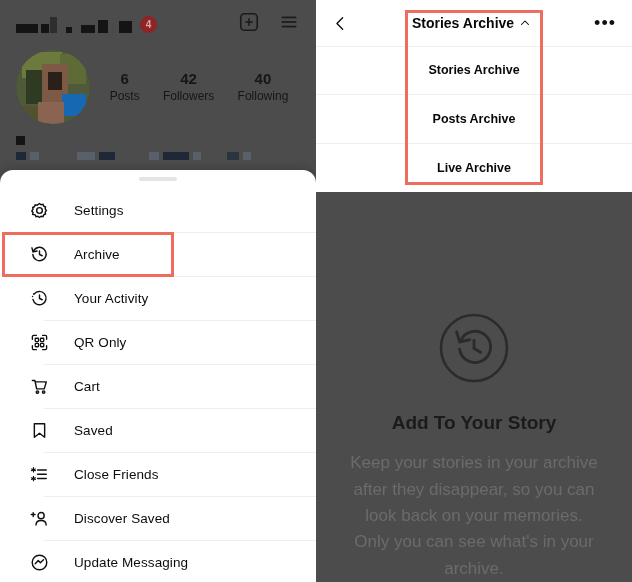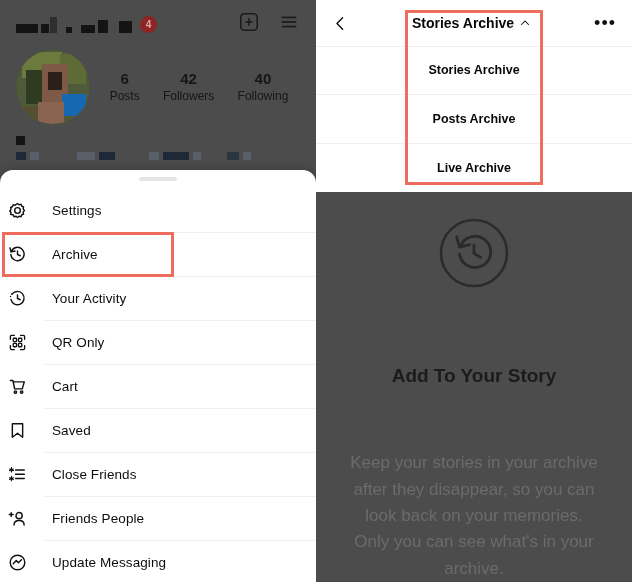--- a/index.html
+++ b/index.html
@@ -75,21 +75,21 @@
   .sheet-handle-wrap {
     height: 17px; display: flex; align-items: center; justify-content: center;
   }
   .sheet-handle {
     width: 38px; height: 4px; border-radius: 2px; background: #e4e4e4;
   }
   .menu-list { padding-top: 1px; }
   .menu-item {
     position: relative;
     display: flex; align-items: center;
-    height: 44px; padding: 0 8px;
+    height: 44px; padding: 0 30px;
   }
   .menu-icon {
     width: 26px; flex-shrink: 0;
     display: flex; align-items: center; justify-content: flex-start;
     color: #101010;
   }
   .menu-label {
     font-size: 13.5px; color: #0d0d0d;
     margin-left: 18px; letter-spacing: .1px;
   }
@@ -135,21 +135,21 @@
   }
   .dd-label { font-size: 12.5px; font-weight: bold; color: #080808; }
 
   #hl-dropdown { left: 405px; top: 10px; width: 138px; height: 175px; }
 
   .arch-body {
     position: relative;
     height: 390px;
     background: #4c4c4c;
     display: flex; flex-direction: column;
-    align-items: center; justify-content: space-between;
+    align-items: center; justify-content: flex-end;
     padding: 25px 26px 0 26px;
   }
   .empty-icon { margin-bottom: 24px; color: #2b2b2b; }
   .empty-title {
     font-size: 19px; font-weight: bold; color: #1b1b1b;
     margin-bottom: 16px; text-align: center;
   }
   .empty-desc {
     font-size: 17px; color: #6b6b6b; text-align: center;
     line-height: 1.55; max-width: 250px;
@@ -331,21 +331,21 @@
 
         <div class="menu-item">
           <span class="menu-icon">
             <svg width="19" height="19" viewBox="0 0 24 24" fill="none" stroke="currentColor" stroke-width="1.8" stroke-linecap="round">
               <circle cx="14" cy="8.4" r="3.9"></circle>
               <path d="M7.6 20.2c0-3.6 2.9-5.7 6.4-5.7s6.4 2.1 6.4 5.7"></path>
               <line x1="4" y1="4.6" x2="4" y2="9.4"></line>
               <line x1="1.6" y1="7" x2="6.4" y2="7"></line>
             </svg>
           </span>
-          <span class="menu-label">Friends People</span>
+          <span class="menu-label">Discover Saved</span>
         </div>
 
         <div class="menu-item">
           <span class="menu-icon">
             <svg width="19" height="19" viewBox="0 0 24 24" fill="none" stroke="currentColor" stroke-width="1.8" stroke-linecap="round" stroke-linejoin="round">
               <circle cx="12" cy="12" r="9.2"></circle>
               <polyline points="6.6,13.6 10.4,9.6 13.1,12.2 17,8.6"></polyline>
             </svg>
           </span>
           <span class="menu-label">Update Messaging</span>

